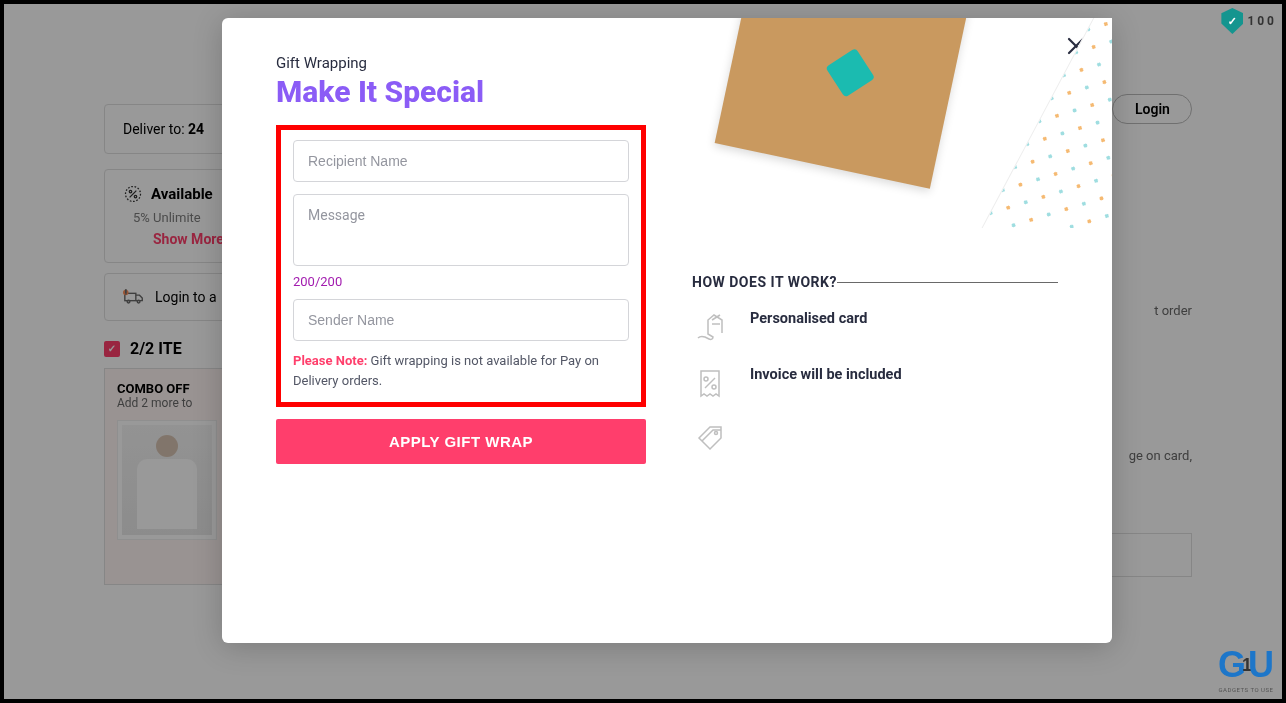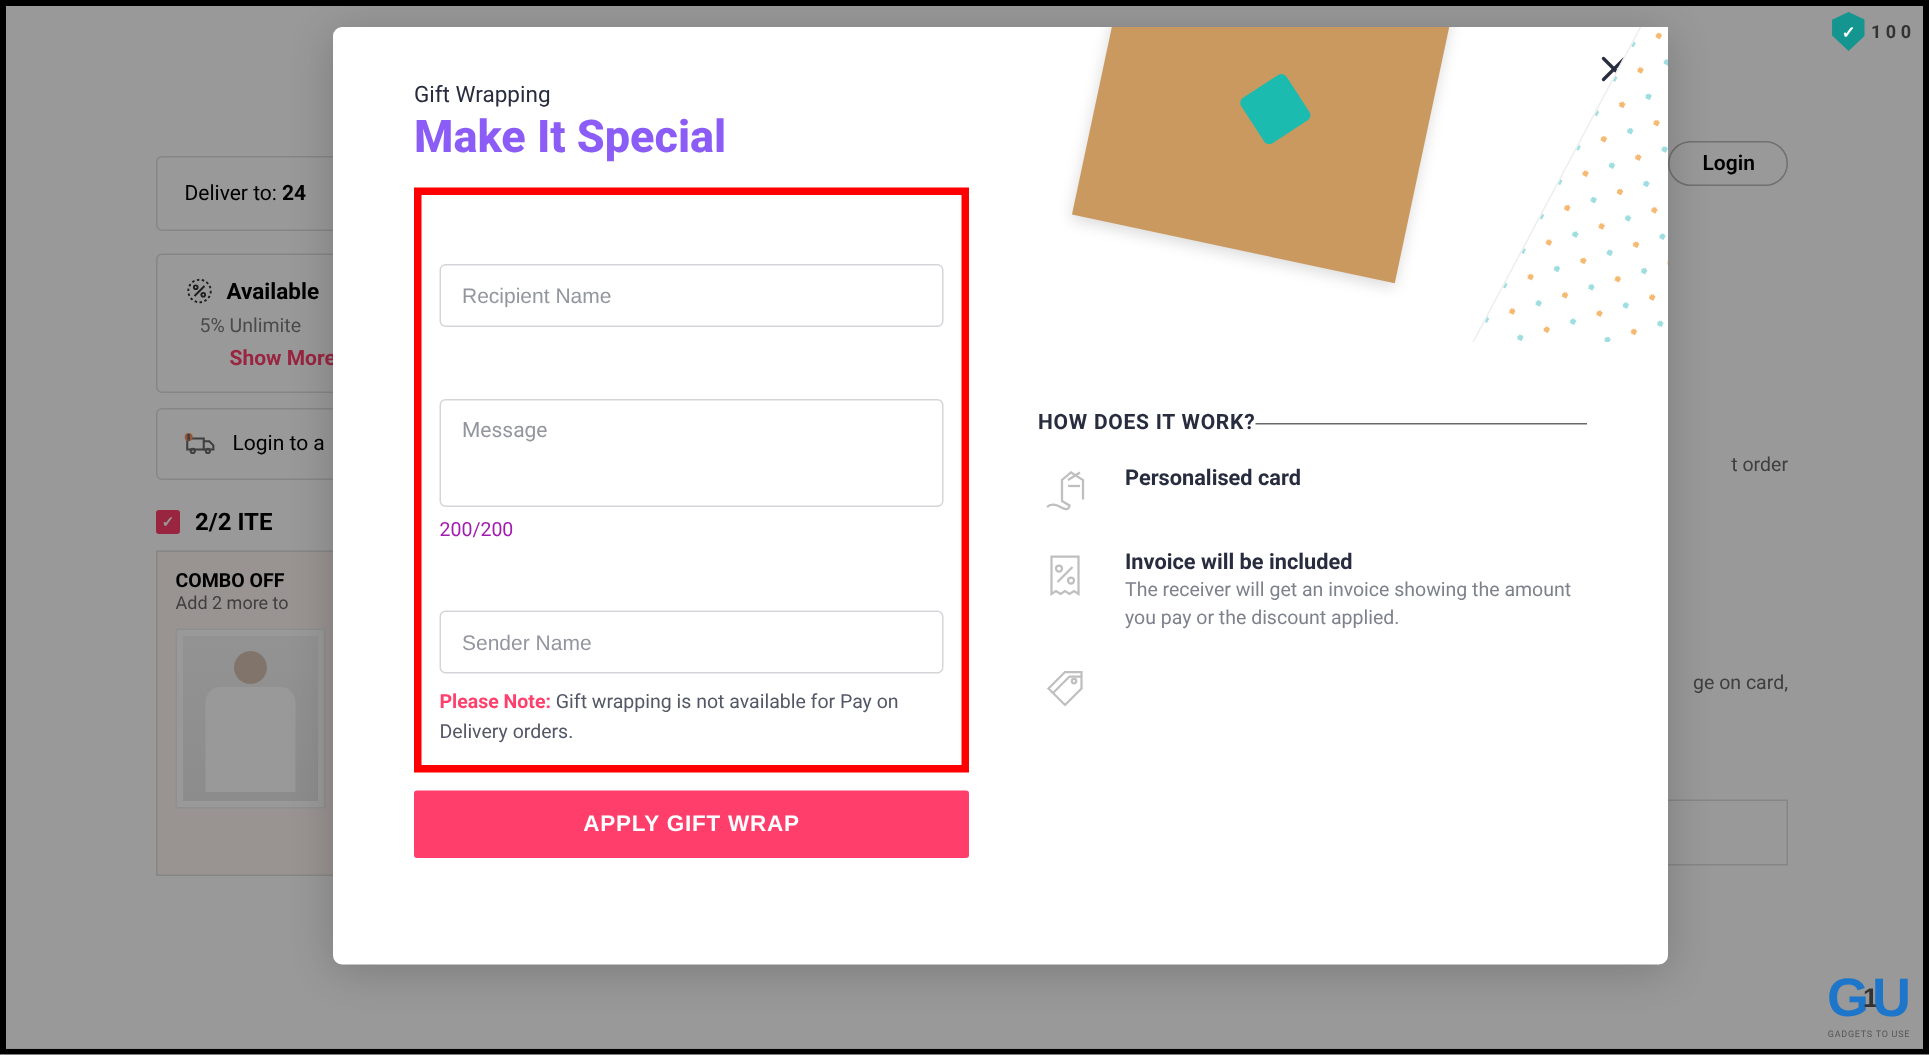--- a/index.html
+++ b/index.html
@@ -132,21 +132,20 @@
   border:5px solid #ff0000;
   padding:10px 12px 12px 12px;
   margin-bottom:12px;
 }
 .field {
   width:100%; border:1px solid #d4d5d9;
   border-radius:4px; padding:12px 14px;
   font-size:14px; color:#282c3f;
   margin-bottom:12px;
   background:#fff;
-  margin-top:36px;
 }
 .field::placeholder { color:#94969f;}
 .msg { height:72px; resize:none; font-family:inherit;}
 .counter { text-align:left; font-size:13px; color:#a21caf; margin-top:-8px; margin-bottom:10px;}
 .note { font-size:13px; color:#535766; line-height:1.5;}
 .note b { color:#ff3f6c; font-weight:700;}
 .apply-btn {
   width:100%; background:#ff3e6c; color:#fff;
   border:none; padding:14px; font-size:15px; font-weight:700;
   letter-spacing:0.5px; cursor:pointer; border-radius:2px;
@@ -334,21 +333,20 @@
 
     <div class="info-row">
       <svg class="info-icon" viewBox="0 0 36 36" fill="none" stroke="#bfbfbf" stroke-width="1.5">
           <path d="M9 5h18v25l-3-2-3 2-3-2-3 2-3-2-3 2z"></path>
           <circle cx="14" cy="13" r="2"></circle>
           <circle cx="22" cy="21" r="2"></circle>
           <line x1="13" y1="22" x2="23" y2="12"></line>
         </svg>
       <div class="info-txt">
         <h5>Invoice will be included</h5>
-        <p>The receiver will get an invoice showing the amount you pay or the discount applied.</p>
       </div>
     </div>
 
     <div class="info-row">
       <svg class="info-icon" viewBox="0 0 36 36" fill="none" stroke="#bfbfbf" stroke-width="1.5">
           <path d="M7 16l11-11h11v11L18 27z"></path>
           <circle cx="24" cy="11" r="1.5"></circle>
           <path d="M10 19l11-11h8"></path>
         </svg>
     </div>

